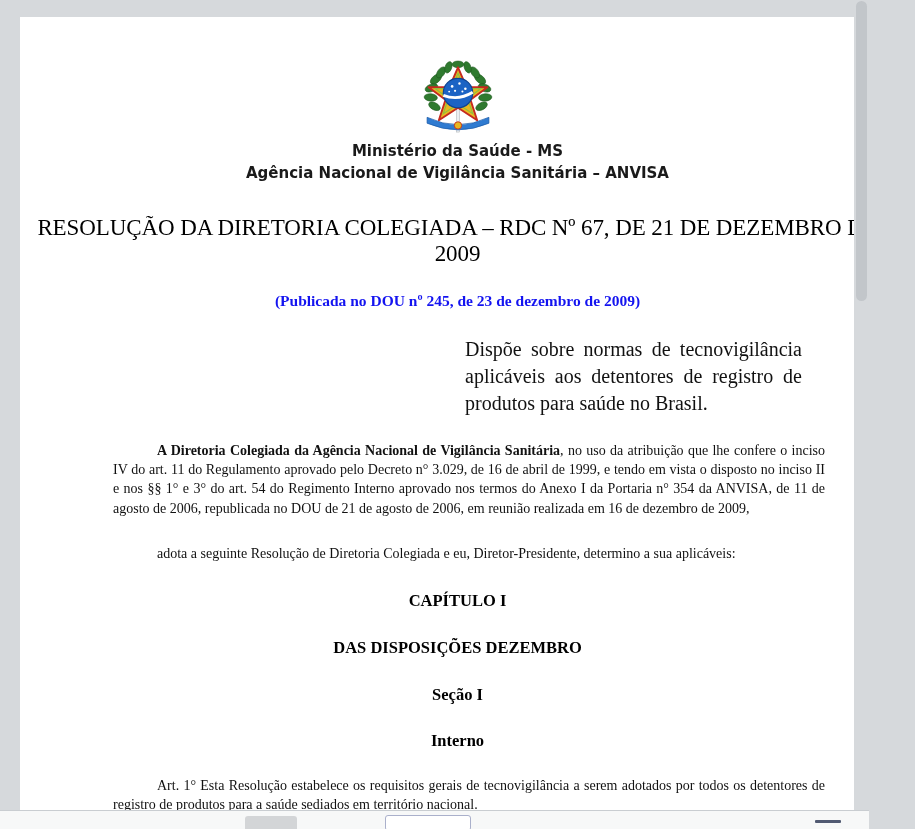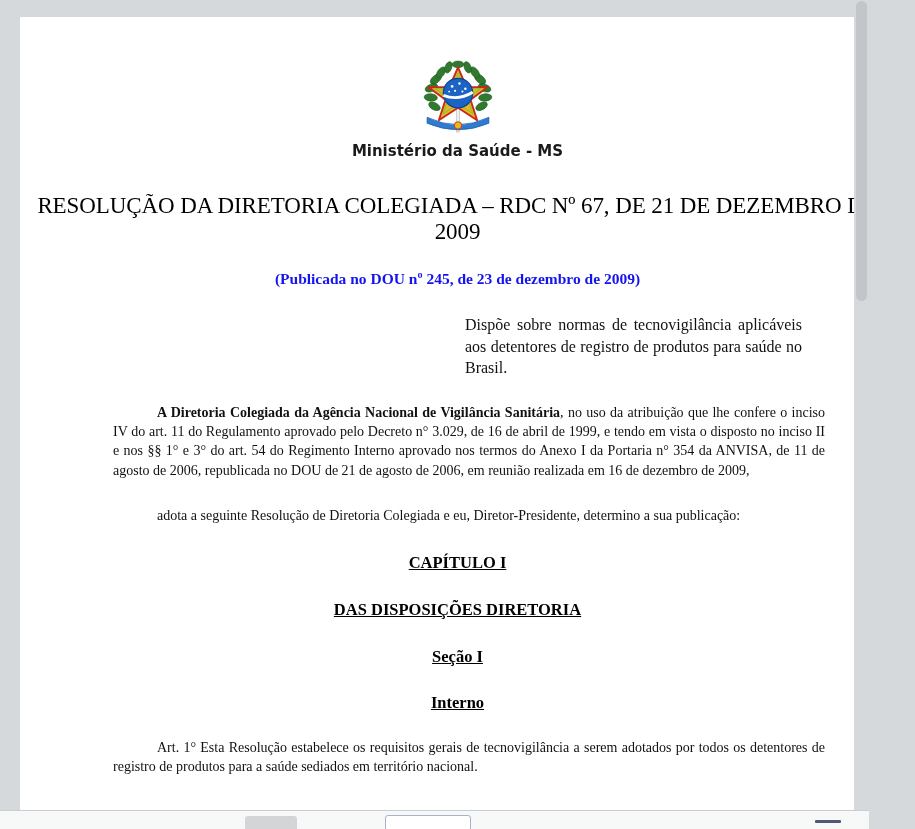--- a/index.html
+++ b/index.html
@@ -135,21 +135,21 @@
     font-family: "Liberation Serif", serif;
     font-weight: bold;
     font-size: 15.5px;
     color: #1414f0;
     margin-top: 25px;
   }
 
   .ementa {
     margin: 26px 93px 0 445px;
     text-align: justify;
-    font-size: 16px;
+    font-size: 20px;
     line-height: 1.36;
     color: #111;
   }
 
   .body-block {
     margin: 0 70px 0 93px;
     text-align: justify;
     font-size: 14px;
     line-height: 1.37;
     color: #111;
@@ -159,21 +159,20 @@
   .body-block.gap2 { margin-top: 26px; }
   .body-block.gap3 { margin-top: 25px; }
   .body-block b { font-weight: bold; }
 
   .heading {
     text-align: center;
     font-family: "Liberation Serif", serif;
     font-weight: bold;
     font-size: 16.5px;
     color: #000;
-    text-decoration: underline;
   }
   .heading.h-cap { margin-top: 28px; }
   .heading.h-sub { margin-top: 27px; }
   .heading.h-sec { margin-top: 27px; }
   .heading.h-obj { margin-top: 26px; }
 </style>
 </head>
 <body>
 
 <div id="viewer">
@@ -218,34 +217,35 @@
             <circle cx="38" cy="47" r="1.3"></circle>
           </g>
 
           <path d="M8 82 Q50 102 92 82 L92 90 Q50 108 8 90 Z" fill="#2f7bd1" stroke="#1a5aa8" stroke-width="1"></path>
           <circle cx="50" cy="93" r="5" fill="#e8b820" stroke="#c62a1e" stroke-width="1.2"></circle>
         </svg>
       </div>
 
       <div class="org-lines">
         <div>Ministério da Saúde - MS</div>
+        <div>Agência Nacional de Vigilância Sanitária – ANVISA</div>
       </div>
 
       <div class="doc-title">RESOLUÇÃO DA DIRETORIA COLEGIADA – RDC Nº 67, DE 21 DE DEZEMBRO DE 2009</div>
 
       <div class="dou-line">(Publicada no DOU nº 245, de 23 de dezembro de 2009)</div>
 
       <div class="ementa">Dispõe sobre normas de tecnovigilância aplicáveis aos detentores de registro de produtos para saúde no Brasil.</div>
 
       <div class="body-block gap1"><b>A Diretoria Colegiada da Agência Nacional de Vigilância Sanitária</b><span>, no uso da atribuição que lhe confere o inciso IV do art. 11 do Regulamento aprovado pelo Decreto n° 3.029, de 16 de abril de 1999, e tendo em vista o disposto no inciso II e nos §§ 1° e 3° do art. 54 do Regimento Interno aprovado nos termos do Anexo I da Portaria n° 354 da ANVISA, de 11 de agosto de 2006, republicada no DOU de 21 de agosto de 2006, em reunião realizada em 16 de dezembro de 2009,</span></div>
 
-      <div class="body-block gap2">adota a seguinte Resolução de Diretoria Colegiada e eu, Diretor-Presidente, determino a sua publicação:</div>
+      <div class="body-block gap2">adota a seguinte Resolução de Diretoria Colegiada e eu, Diretor-Presidente, determino a sua aplicáveis:</div>
 
       <div class="heading h-cap">CAPÍTULO I</div>
-      <div class="heading h-sub">DAS DISPOSIÇÕES DIRETORIA</div>
+      <div class="heading h-sub">DAS DISPOSIÇÕES DEZEMBRO</div>
       <div class="heading h-sec">Seção I</div>
       <div class="heading h-obj">Interno</div>
 
       <div class="body-block gap3">Art. 1° Esta Resolução estabelece os requisitos gerais de tecnovigilância a serem adotados por todos os detentores de registro de produtos para a saúde sediados em território nacional.</div>
 
     </div>
   </div>
 
   <div id="vscroll">
     <div class="thumb"></div>

